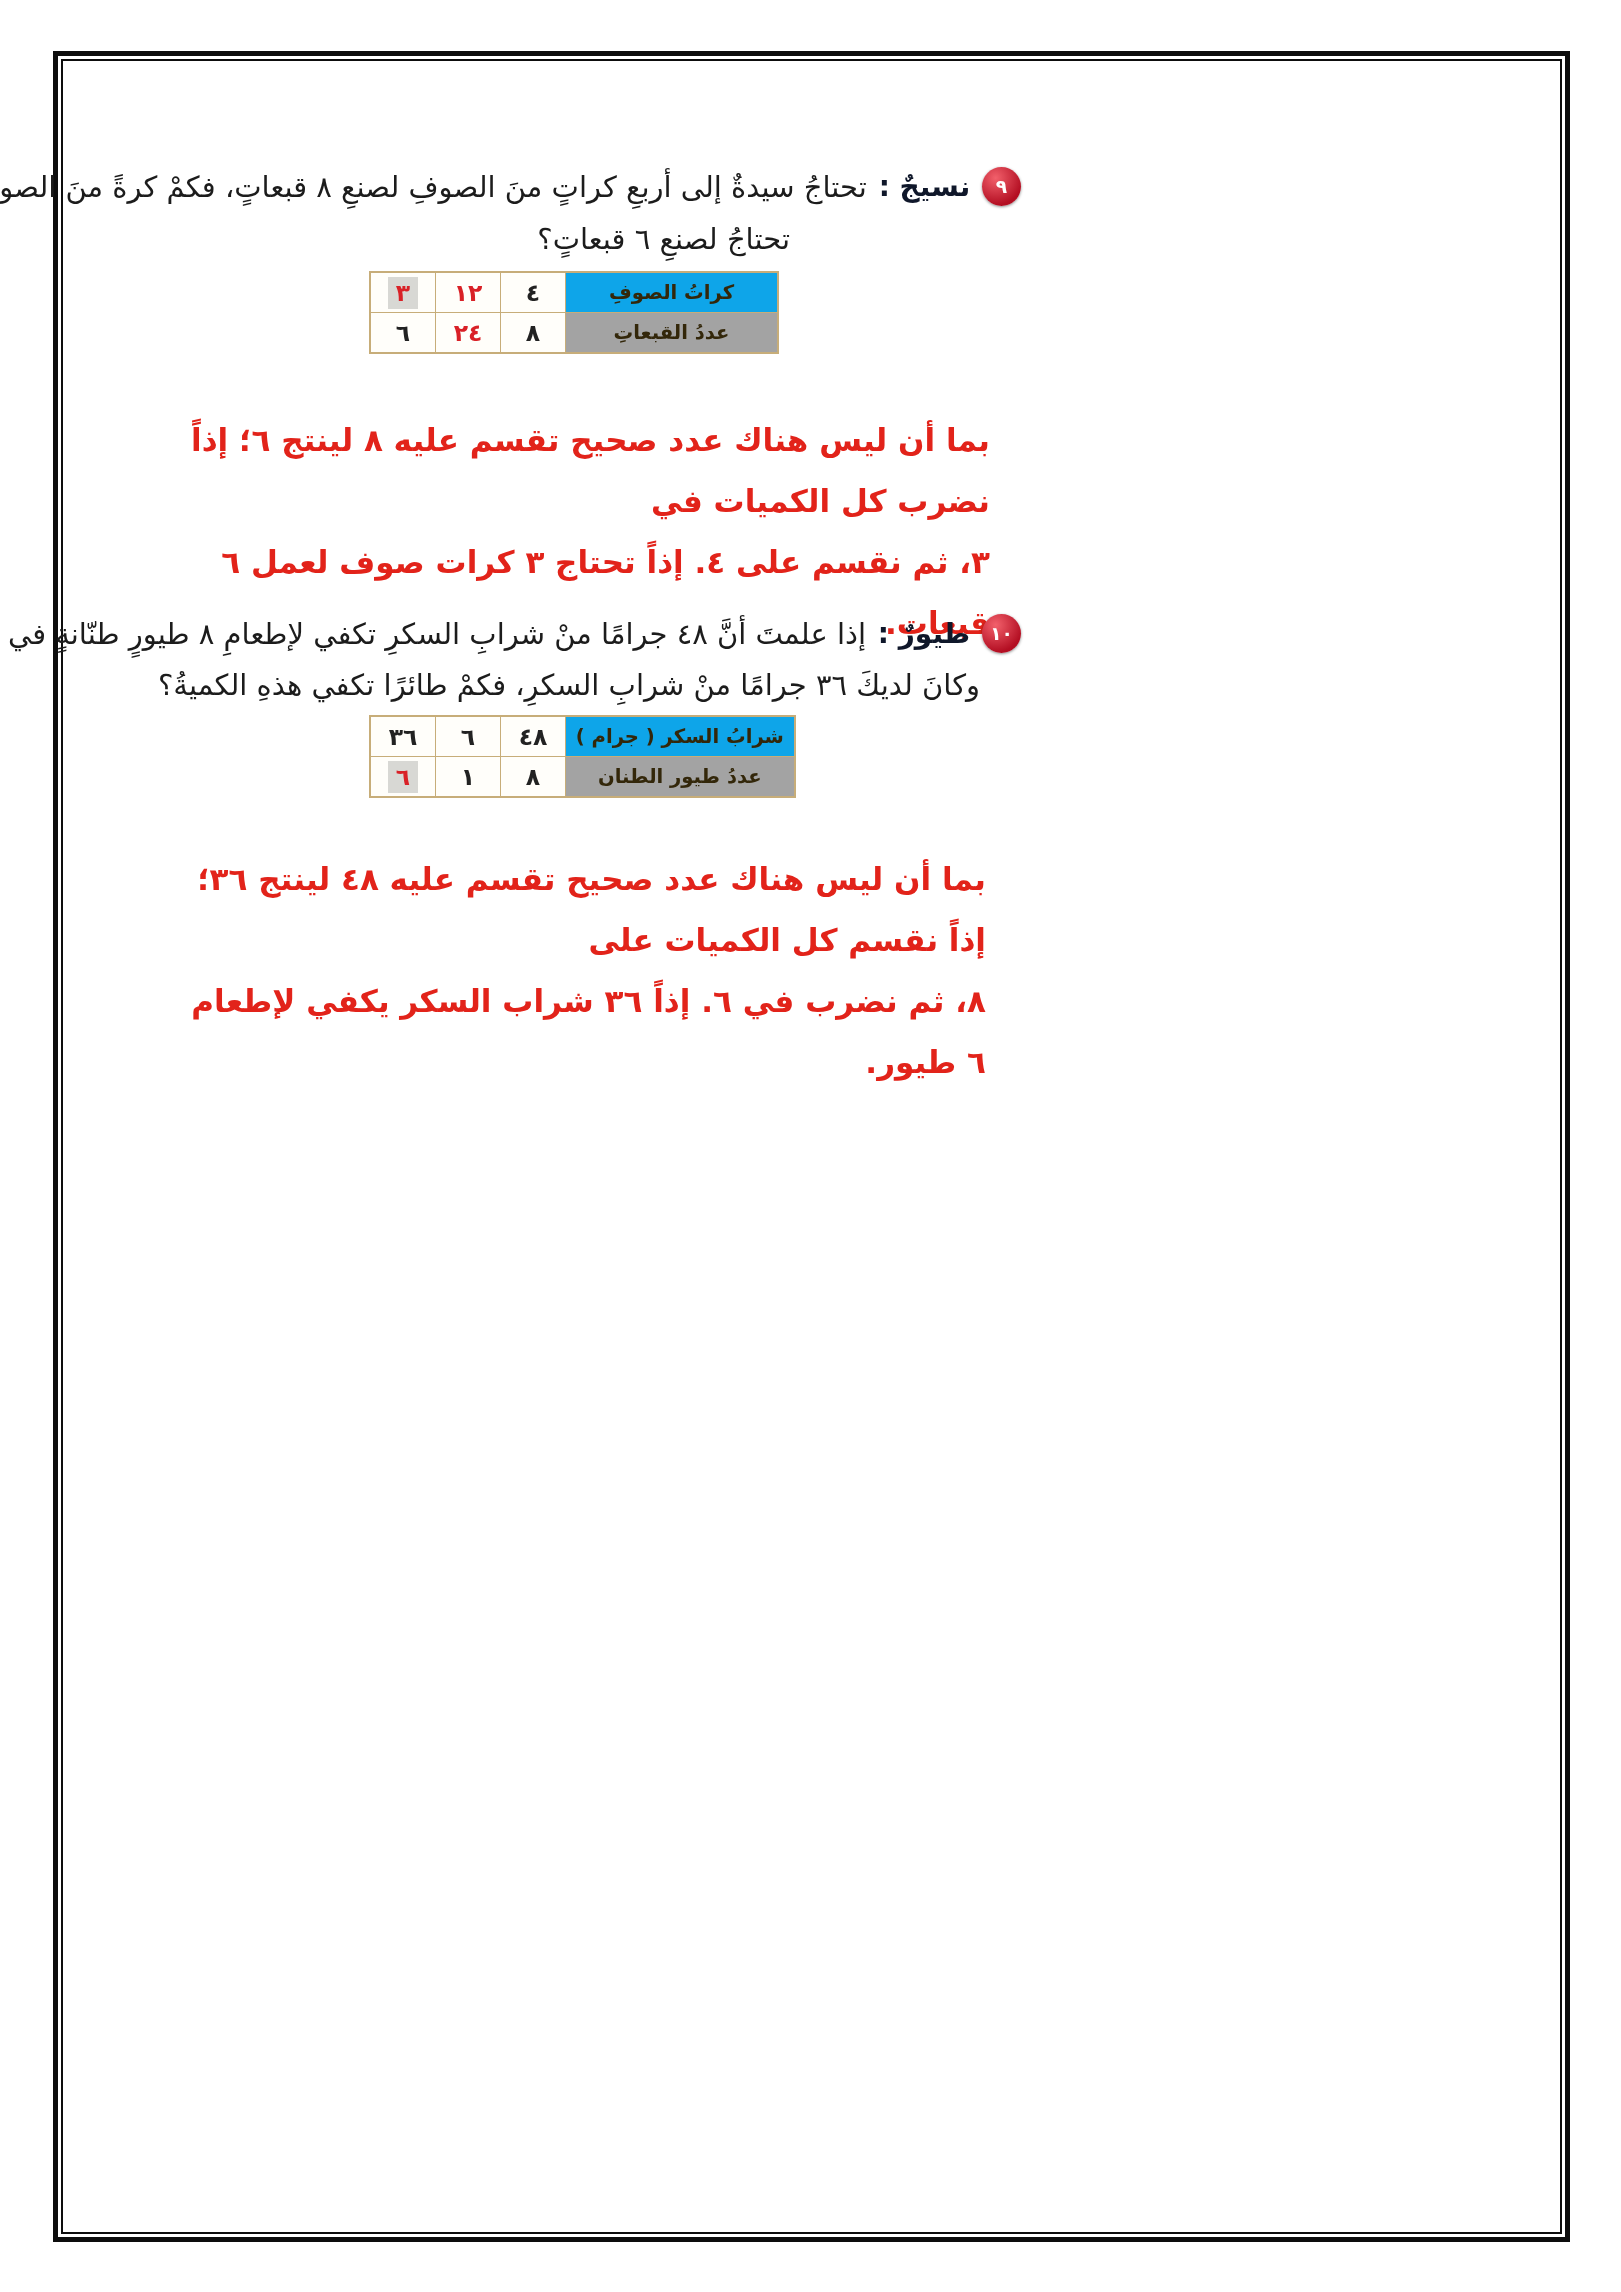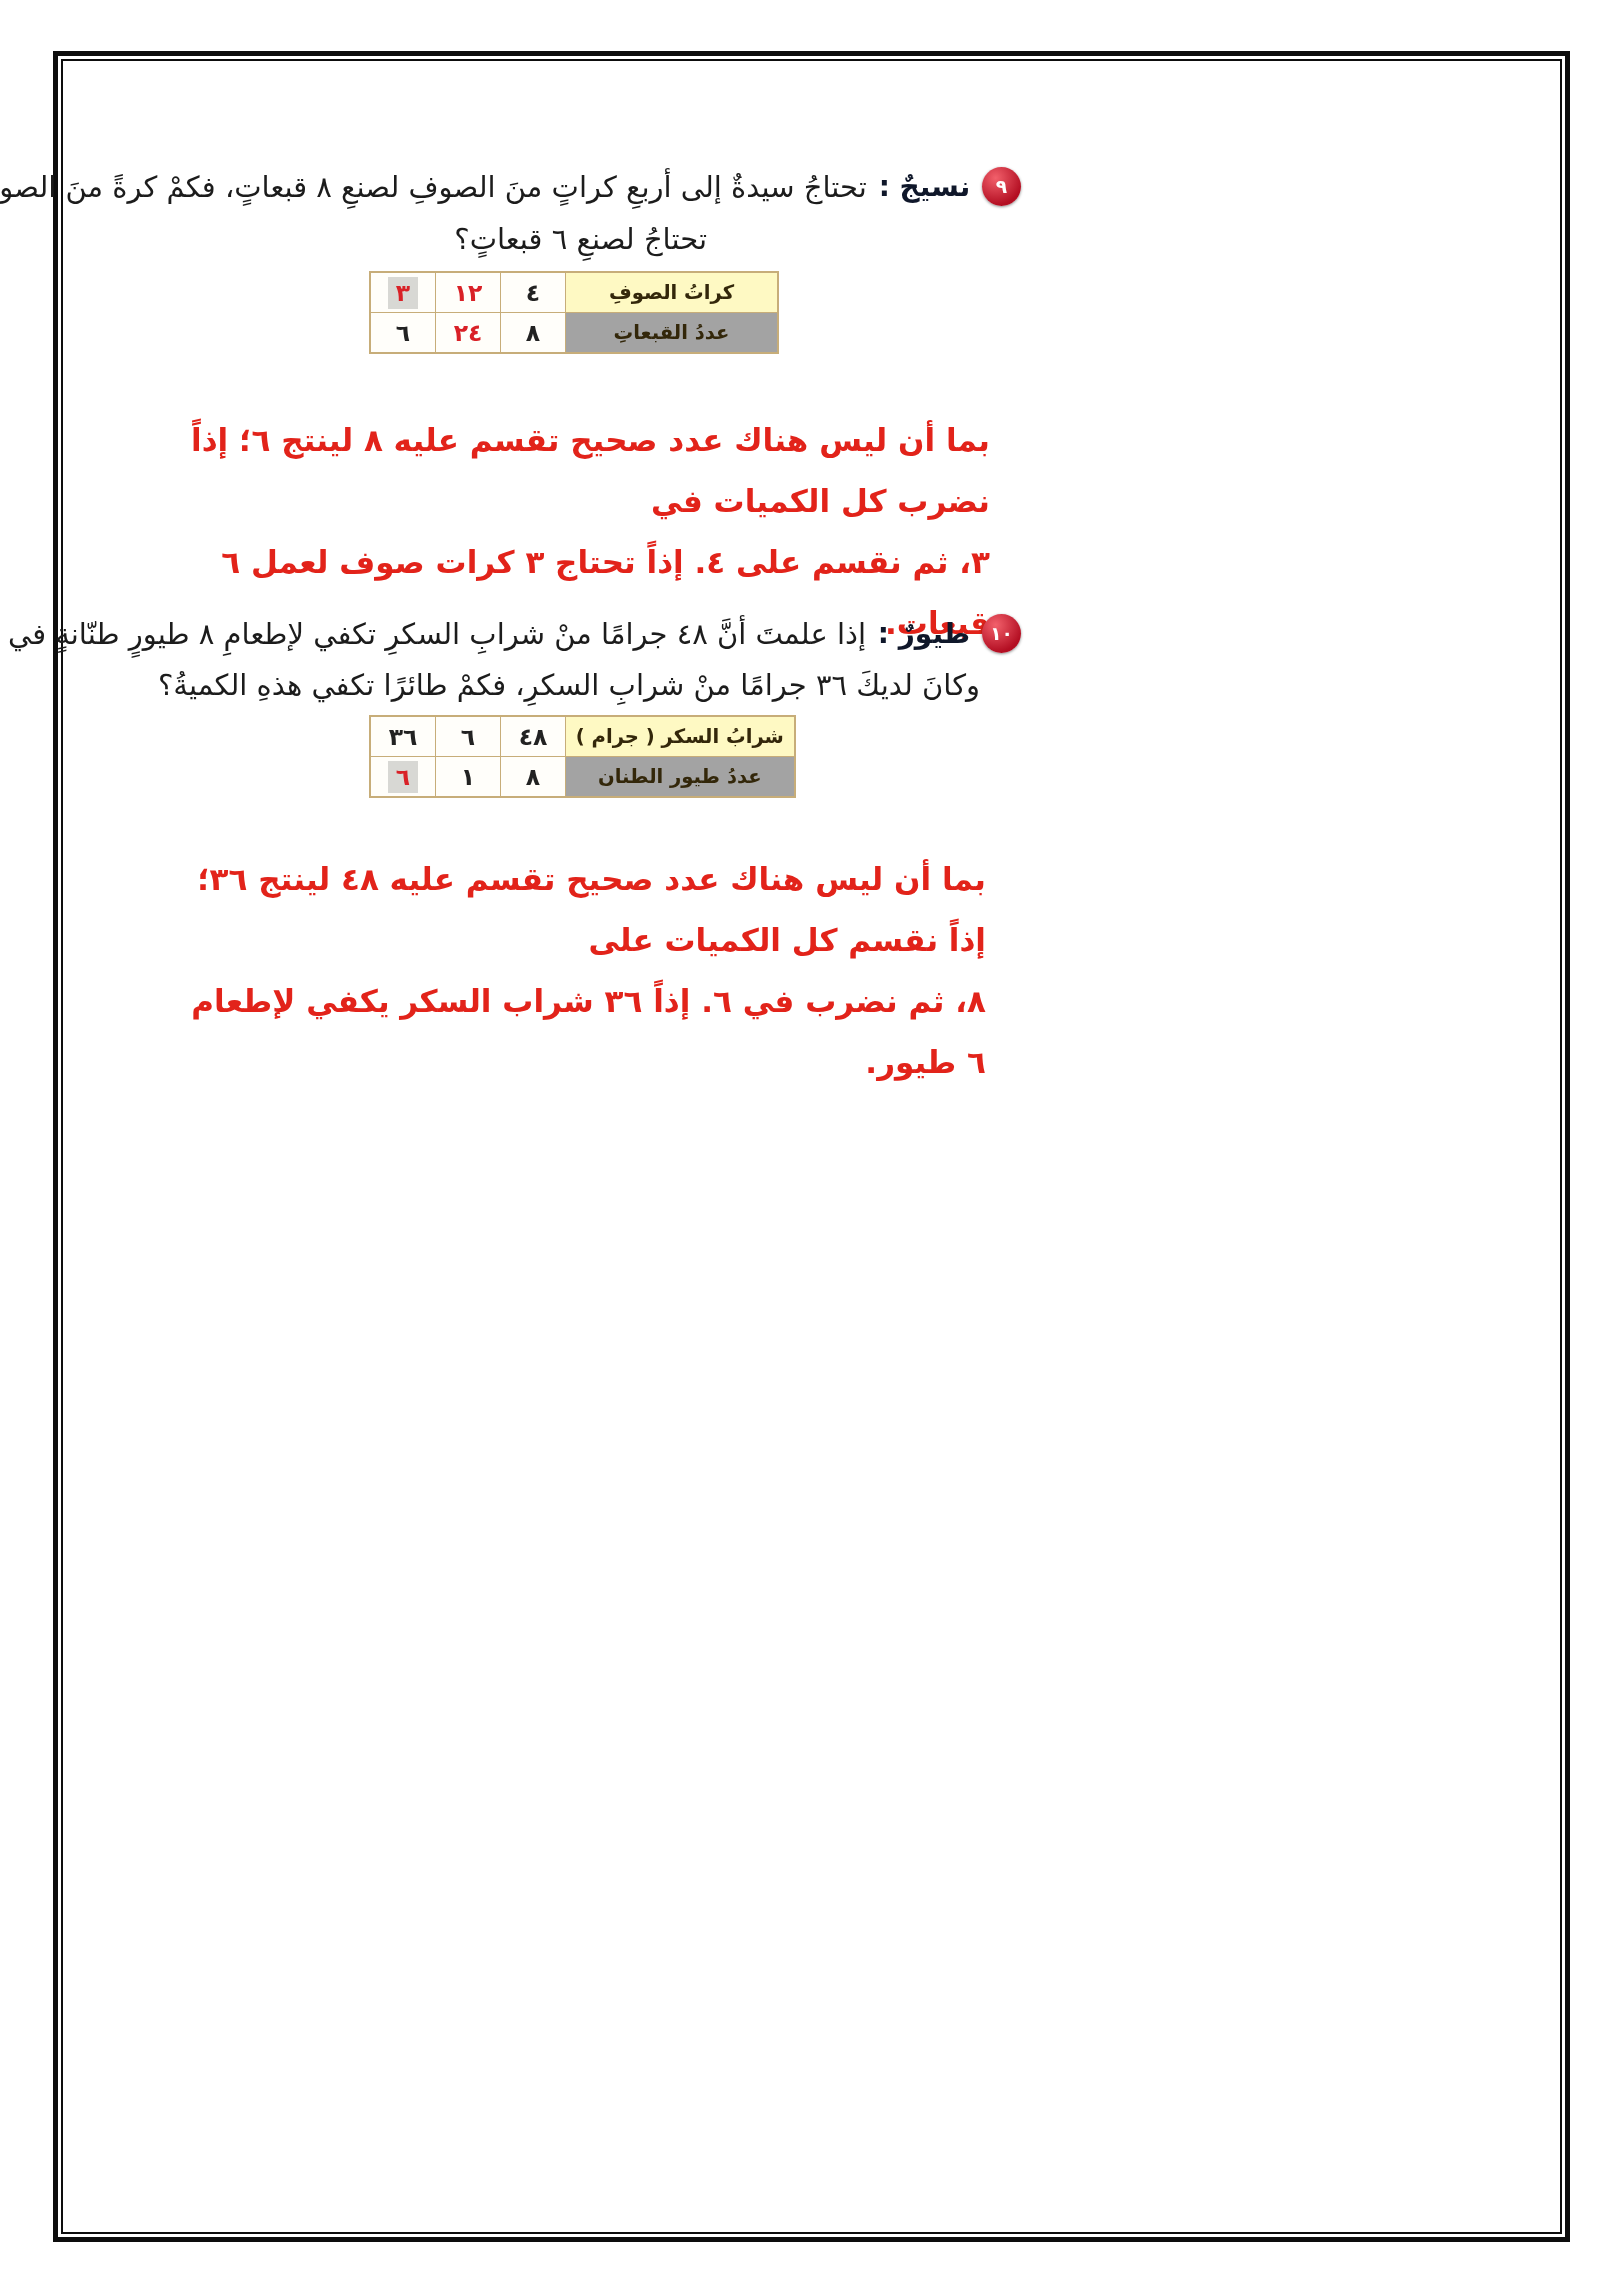--- a/index.html
+++ b/index.html
@@ -75,21 +75,21 @@
     height: 40px;
   }
   .vtable .hdr {
     width: 212px;
     font-size: 19.6px;
     font-weight: bold;
     color: #33270a;
     white-space: nowrap;
     padding: 0 9.8px;
   }
-  .hdr.r1 { background: #fef9c3; }
+  .hdr.r1 { background: #0ea5e9; }
   .hdr.r2 { background: #a3a3a3; }
   .vtable .val {
     width: 65px;
     font-size: 23.5px;
     font-weight: bold;
     color: #222222;
     background: #fffefa;
   }
   .val.red { color: #d92127; }
   .hl {
@@ -119,21 +119,21 @@
   <section>
 
     <div class="qline" style="top:167px; right:600px;">
       <span class="badge">
         <span>٩</span>
       </span>
       <span class="ptitle">نسيجٌ :</span>
       <span class="qtext">تحتاجُ سيدةٌ إلى أربعِ كراتٍ منَ الصوفِ لصنعِ ٨ قبعاتٍ، فكمْ كرةً منَ الصوفِ</span>
     </div>
 
-    <div class="qcont" style="top:222px; right:914px;">تحتاجُ لصنعِ ٦ قبعاتٍ؟</div>
+    <div class="qcont" style="top:222px; right:831px;">تحتاجُ لصنعِ ٦ قبعاتٍ؟</div>
 
     <table class="vtable" style="left:370px; top:272px;">
       <tbody>
           <tr>
         <td class="hdr r1">كراتُ الصوفِ</td>
         <td class="val">٤</td>
         <td class="val red">١٢</td>
         <td class="val red"><span class="hl">٣</span></td>
       </tr>
       <tr>

